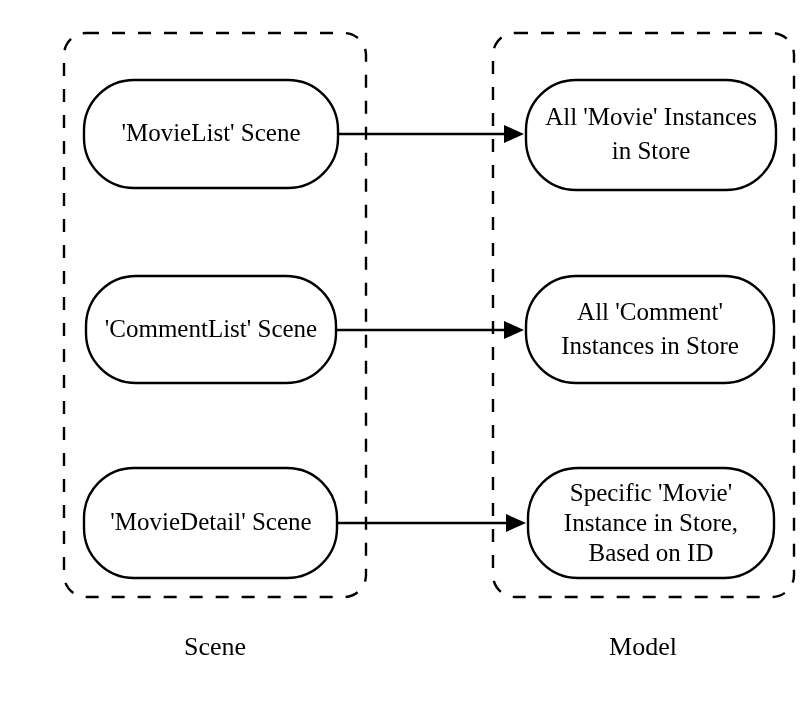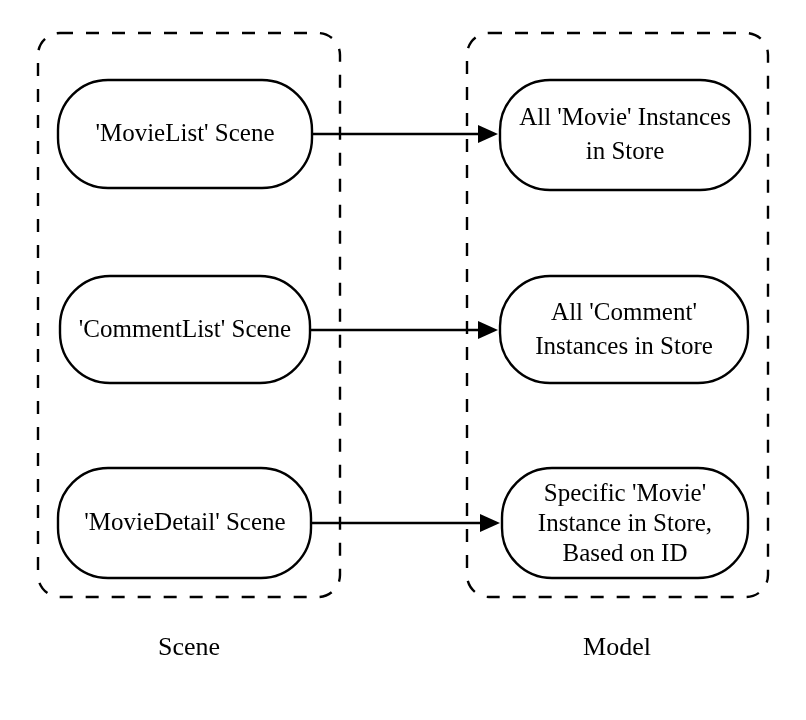--- a/index.html
+++ b/index.html
@@ -11,20 +11,21 @@
     width: 806px;
     height: 720px;
     font-family: "Liberation Serif", "DejaVu Serif", serif;
     color: #000000;
     overflow: hidden;
   }
   #diagram-root {
     position: relative;
     width: 656px;
     height: 720px;
+    margin-left: 26px;
   }
   #diagram-svg {
     position: absolute;
     top: 0;
     left: 0;
     width: 806px;
     height: 720px;
     display: block;
   }
   .node-text {

